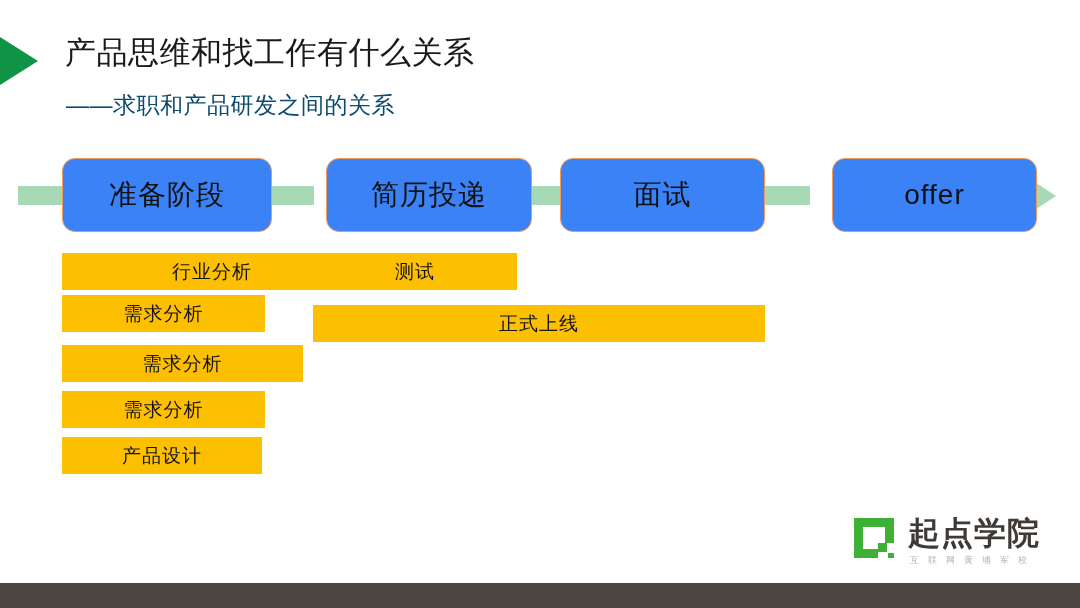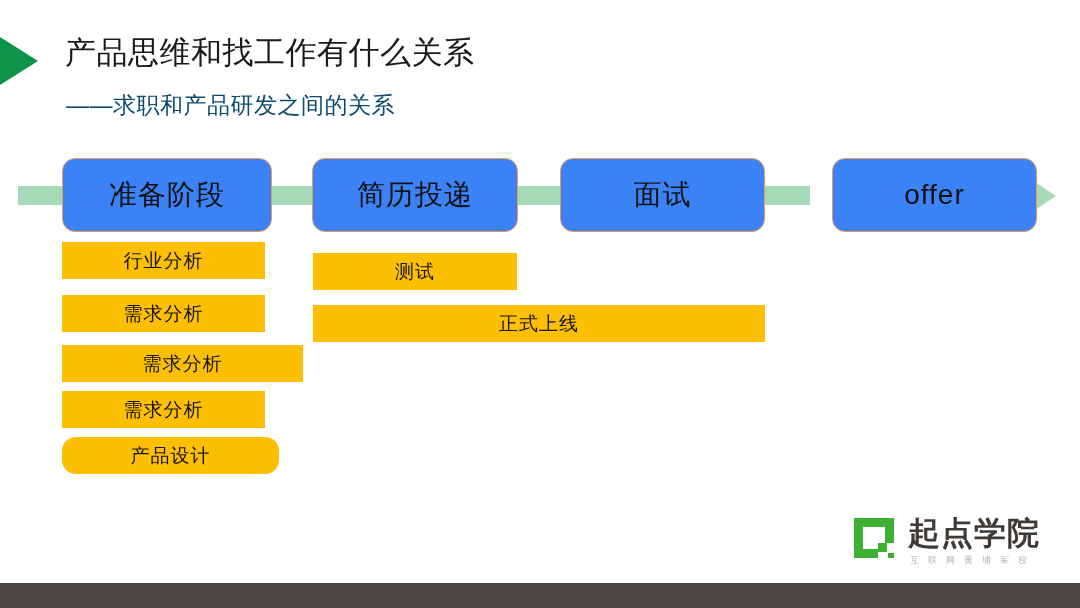--- a/index.html
+++ b/index.html
@@ -188,45 +188,45 @@
     <div class="flow-bar" style="left:18px;width:46px;"></div>
     <div class="flow-bar" style="left:270px;width:44px;"></div>
     <div class="flow-bar" style="left:516px;width:46px;"></div>
     <div class="flow-bar" style="left:763px;width:47px;"></div>
     <div class="flow-arrow-shaft"></div>
     <div class="flow-arrow-head"></div>
 
     <div class="flow-box" style="left:62px;width:210px;">
       <span class="flow-box-label">准备阶段</span>
     </div>
-    <div class="flow-box" style="left:312px;width:206px;">
+    <div class="flow-box" style="left:326px;width:206px;">
       <span class="flow-box-label">简历投递</span>
     </div>
     <div class="flow-box" style="left:560px;width:205px;">
       <span class="flow-box-label">面试</span>
     </div>
     <div class="flow-box" style="left:832px;width:205px;">
       <span class="flow-box-label">offer</span>
     </div>
   </div>
 
   <div class="tasks">
-    <div class="task-bar" style="left:62px;top:242px;width:203px;">
+    <div class="task-bar" style="left:62px;top:253px;width:226px;padding-left:37px;">
       <span class="task-label">行业分析</span>
     </div>
     <div class="task-bar" style="left:62px;top:295px;width:203px;">
       <span class="task-label">需求分析</span>
     </div>
     <div class="task-bar" style="left:62px;top:345px;width:241px;">
       <span class="task-label">需求分析</span>
     </div>
     <div class="task-bar" style="left:62px;top:391px;width:203px;">
       <span class="task-label">需求分析</span>
     </div>
-    <div class="task-bar" style="left:62px;top:437px;width:217px;border-radius:14px;">
+    <div class="task-bar" style="left:62px;top:437px;width:200px;">
       <span class="task-label">产品设计</span>
     </div>
 
     <div class="task-bar" style="left:313px;top:253px;width:204px;">
       <span class="task-label">测试</span>
     </div>
     <div class="task-bar" style="left:313px;top:305px;width:452px;">
       <span class="task-label">正式上线</span>
     </div>
   </div>

